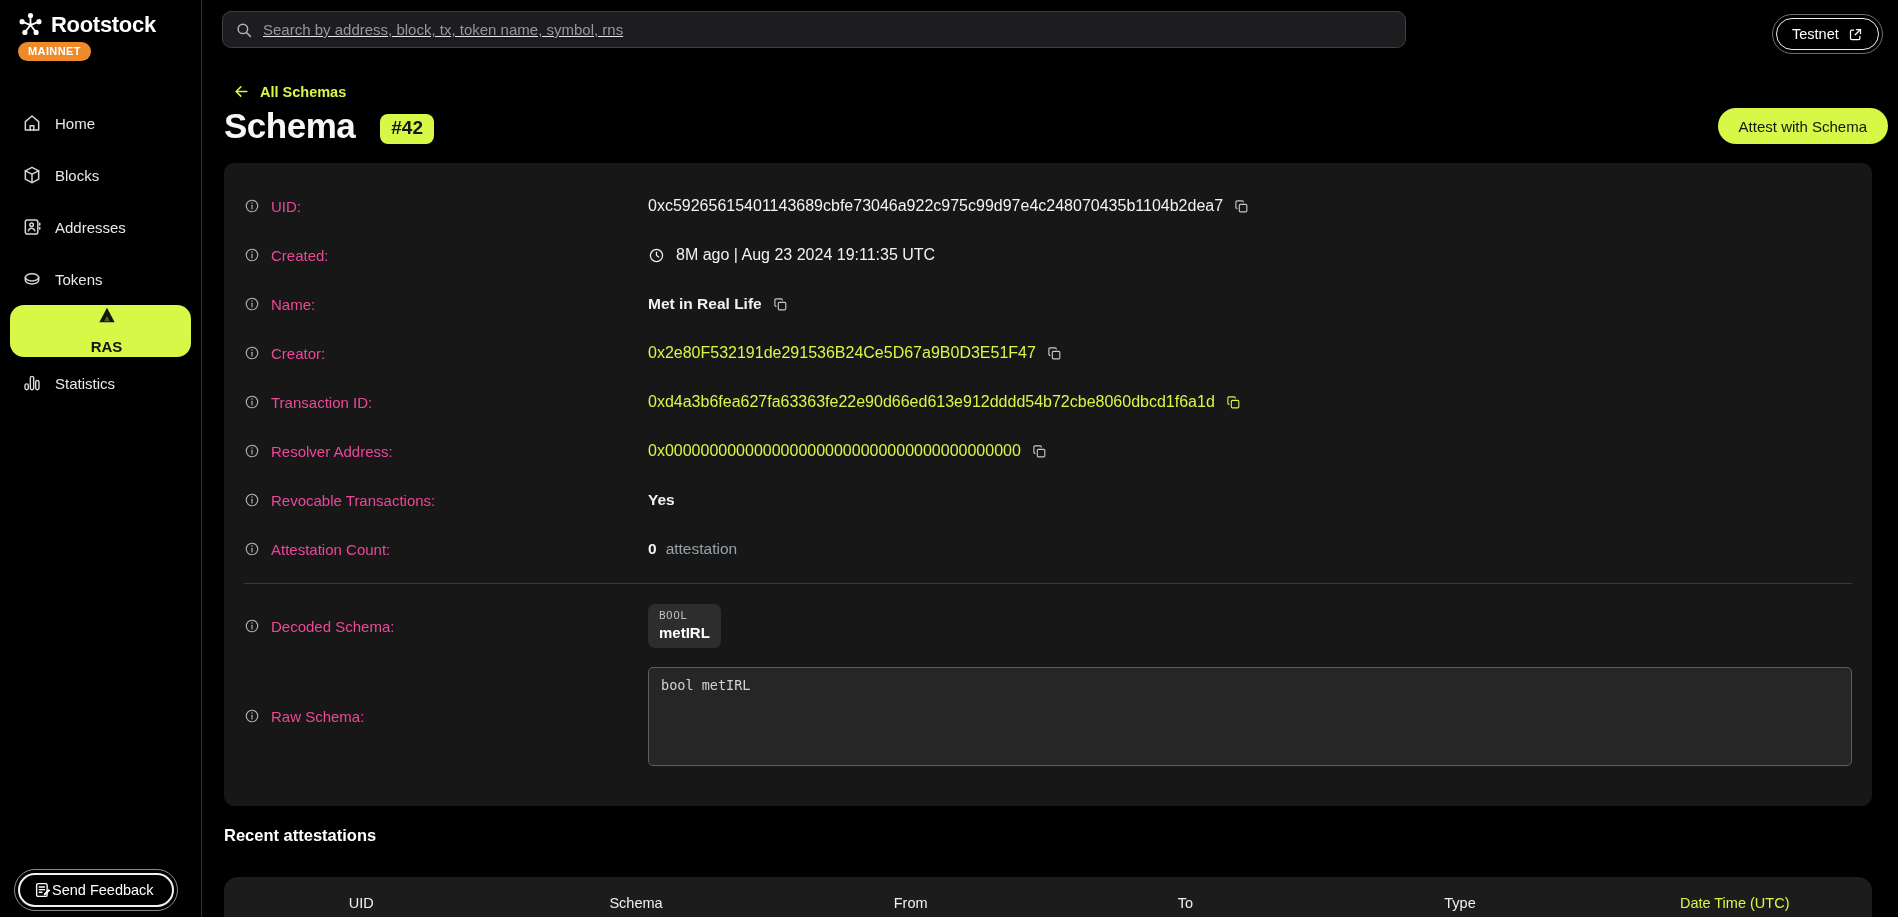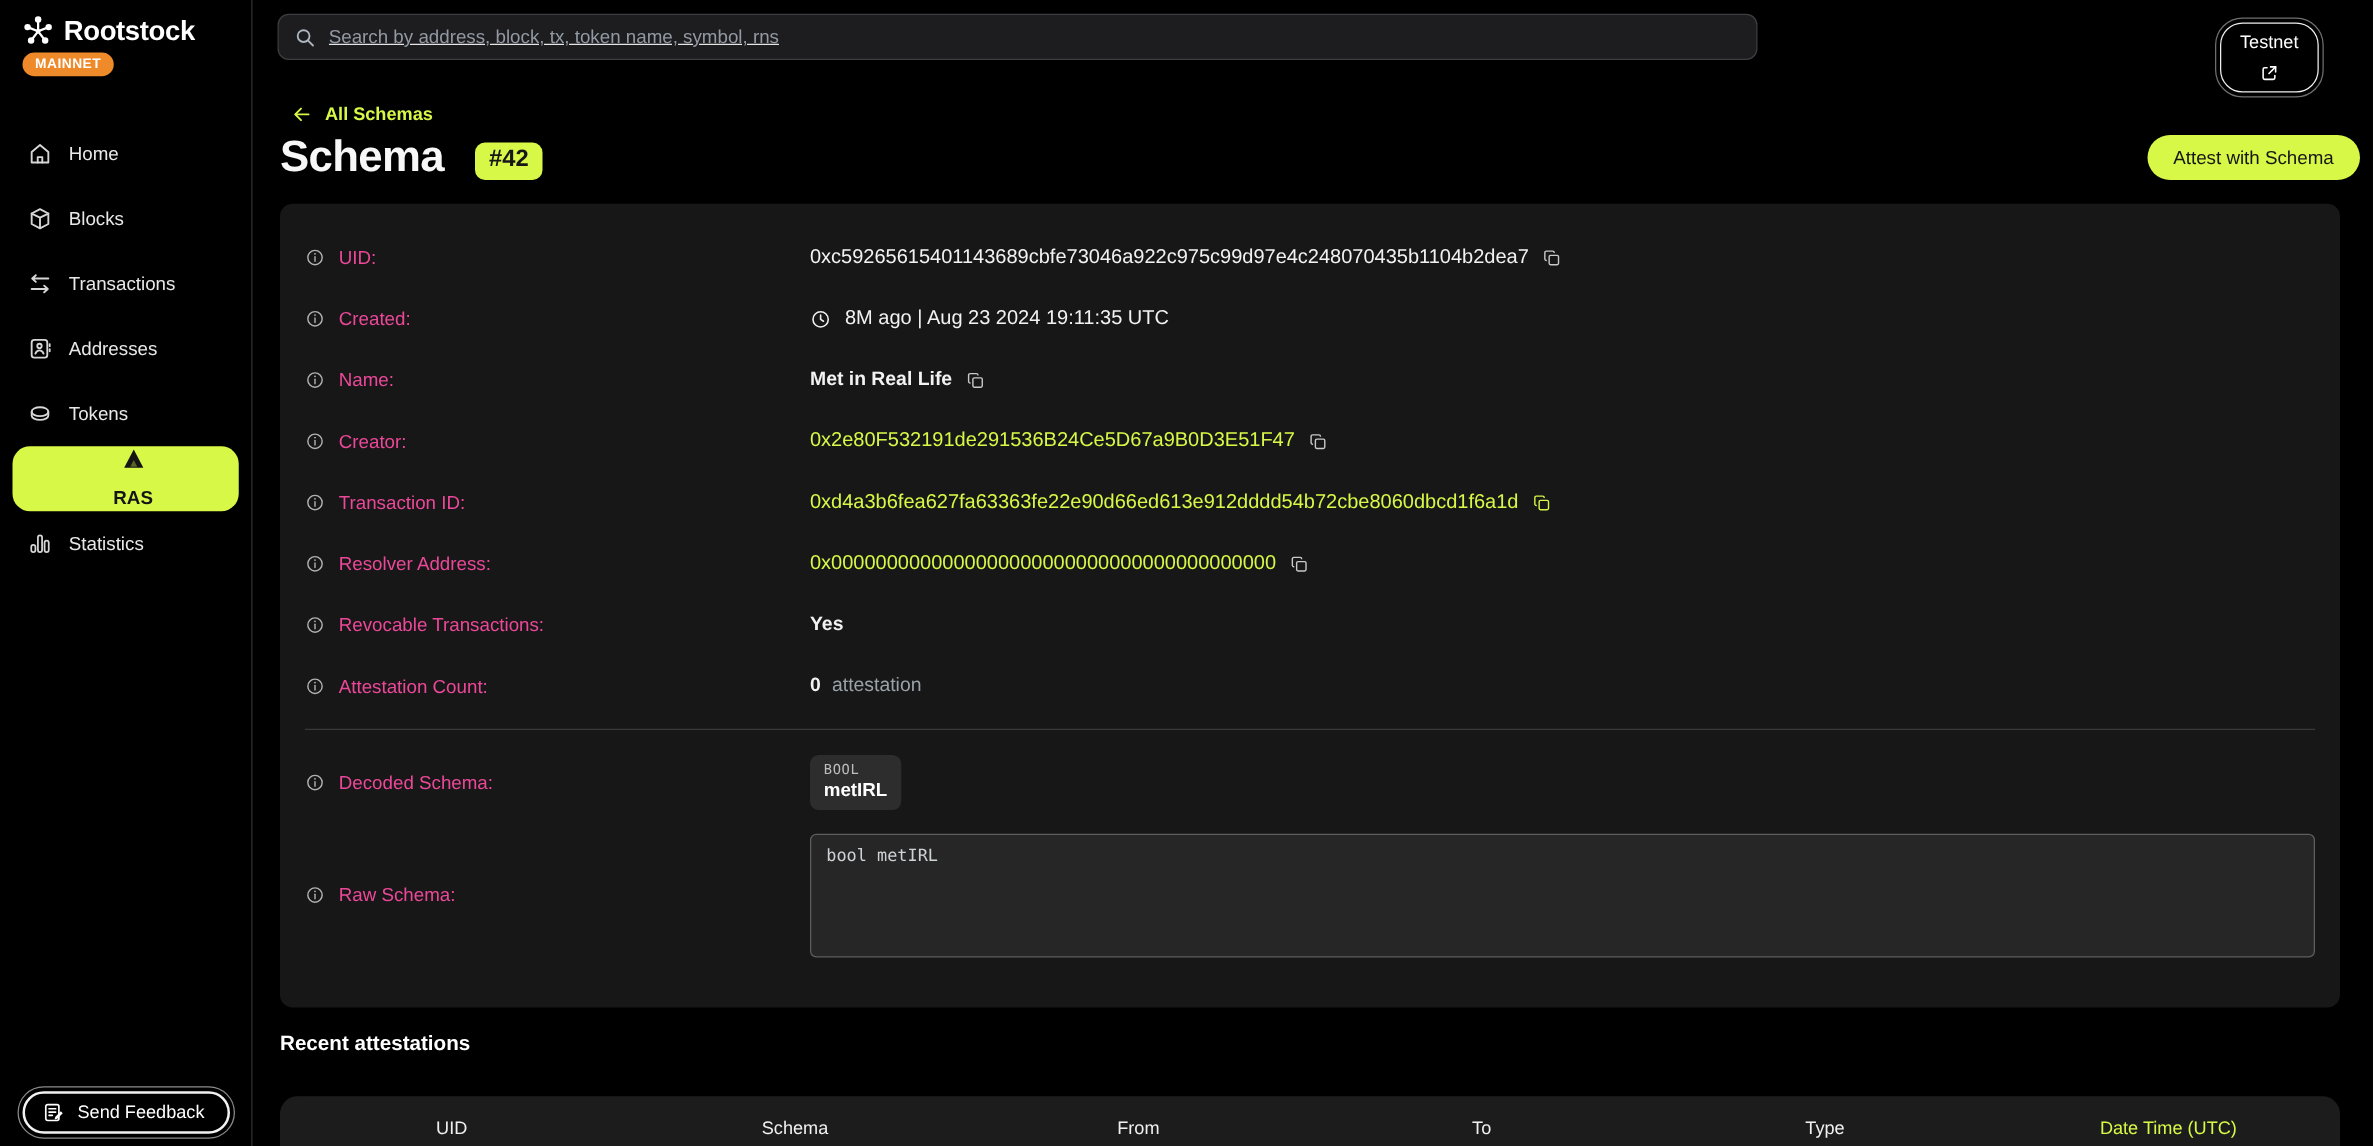--- a/index.html
+++ b/index.html
@@ -14,28 +14,28 @@
   .sidebar { position:absolute; left:0; top:0; width:202px; height:917px; background:#000; border-right:1px solid #303030; }
   .logo-row { position:absolute; left:17px; top:11px; display:flex; align-items:center; gap:7px; cursor:pointer; }
   .logo-text { font-size:22px; font-weight:700; color:#fff; letter-spacing:-0.3px; }
   .mainnet-badge { position:absolute; left:18px; top:42px; background:#ef8a2b; color:#fff; font-size:11px; font-weight:700; letter-spacing:.4px; padding:3px 10px 4px; border-radius:10px; }
   .nav { position:absolute; left:0; right:0; top:97px; }
   .nav-item { height:52px; margin:0 10px; padding-left:12px; display:flex; align-items:center; gap:13px; border-radius:14px; font-size:15px; color:#e8e8e8; cursor:pointer; }
   .nav-item .nicon { color:#d6d6d6; width:20px; height:20px; }
   .nav-item.active { background:#d7f846; color:#141414; font-weight:600;flex-direction:column; }
   .nav-item.active .nicon { color:#141414; }
   .feedback-outer { position:absolute; left:14px; top:869px; border:1px solid #8a8a8a; border-radius:21px; padding:3px; background:#000; }
-  .feedback-btn { display:flex; align-items:center; gap:10px; border:2px solid #f2f2f2; border-radius:17px; padding:6px 18px 6px 14px; font-size:14.5px; color:#fff; cursor:pointer; background:#000; }
+  .feedback-btn { display:flex; align-items:center; border:2px solid #f2f2f2; border-radius:17px; padding:6px 18px 6px 14px; font-size:14.5px; color:#fff; cursor:pointer; background:#000; }
 
   
   .searchbar { position:absolute; left:222px; top:11px; width:1184px; height:37px; background:#1d1d1f; border:1px solid #3d3d42; border-radius:9px; display:flex; align-items:center; padding:0 12px; gap:10px; }
   .searchbar input { flex:1; background:transparent; border:none; outline:none; color:#e6e6e6; font-size:15px; font-family:"Liberation Sans",sans-serif;text-decoration:underline; }
   .searchbar input::placeholder { color:#9299a3; }
   .testnet-outer { position:absolute; left:1772px; top:14px; border:1px solid #6f6f6f; border-radius:22px; padding:3px; }
-  .testnet-btn { display:flex; align-items:center; gap:9px; border:1.5px solid #f0f0f0; border-radius:18px; padding:7px 15px; font-size:14.5px; font-weight:500; color:#fff; cursor:pointer; background:#000;flex-direction:column; }
+  .testnet-btn { display:flex; align-items:center; gap:9px; border:1.5px solid #f0f0f0; border-radius:18px; padding:7px 15px; font-size:14.5px; font-weight:500; color:#fff; cursor:pointer; background:#000; }
 
   
   .back-link { position:absolute; left:233px; top:83px; display:flex; align-items:center; gap:10px; color:#d7f846; font-size:14.5px; font-weight:600; cursor:pointer; }
   .title-row { position:absolute; left:224px; top:106px; width:1664px; display:flex; align-items:center; }
   .page-title { font-size:35px; font-weight:700; color:#f7f7f7; letter-spacing:-0.5px; }
   .schema-badge { margin-left:25px; margin-top:6px; background:#d7f846; color:#161616; font-size:19px; font-weight:600; padding:3px 11px 5px; border-radius:8px; }
   .attest-btn { margin-left:auto; background:#d7f846; color:#161616; font-size:15px; font-weight:500; border:none; border-radius:18px; height:36px; padding:0 21px; cursor:pointer; font-family:"Liberation Sans",sans-serif; }
 
   
   .card { position:absolute; left:224px; top:163px; width:1648px; height:643px; background:#171717; border-radius:10px; padding:28px 20px 0; }
@@ -97,29 +97,20 @@
         <svg width="20" height="20" viewBox="0 0 24 24" fill="none" stroke="currentColor" stroke-width="1.8" stroke-linecap="round" stroke-linejoin="round">
             <path d="M12 2.8 20 7v10l-8 4.2L4 17V7z"></path>
             <path d="M4 7l8 4 8-4M12 11v10"></path>
           </svg>
       </span>
       <span>Blocks</span>
     </div>
     <div class="nav-item">
       <span class="nicon">
         <svg width="20" height="20" viewBox="0 0 24 24" fill="none" stroke="currentColor" stroke-width="1.8" stroke-linecap="round" stroke-linejoin="round">
-            <path d="M20 7H5M8 3.8 4.5 7 8 10.2"></path>
-            <path d="M4 17h15M16 13.8 19.5 17 16 20.2"></path>
-          </svg>
-      </span>
-      <span>Transactions</span>
-    </div>
-    <div class="nav-item">
-      <span class="nicon">
-        <svg width="20" height="20" viewBox="0 0 24 24" fill="none" stroke="currentColor" stroke-width="1.8" stroke-linecap="round" stroke-linejoin="round">
             <rect x="4" y="3.5" width="15" height="17" rx="2.5"></rect>
             <circle cx="11.5" cy="9.3" r="2.1"></circle>
             <path d="M7.6 16.6c.8-2 2.2-3 3.9-3s3.1 1 3.9 3"></path>
             <path d="M21.3 7.5v2M21.3 12.5v2"></path>
           </svg>
       </span>
       <span>Addresses</span>
     </div>
     <div class="nav-item">
       <span class="nicon">

